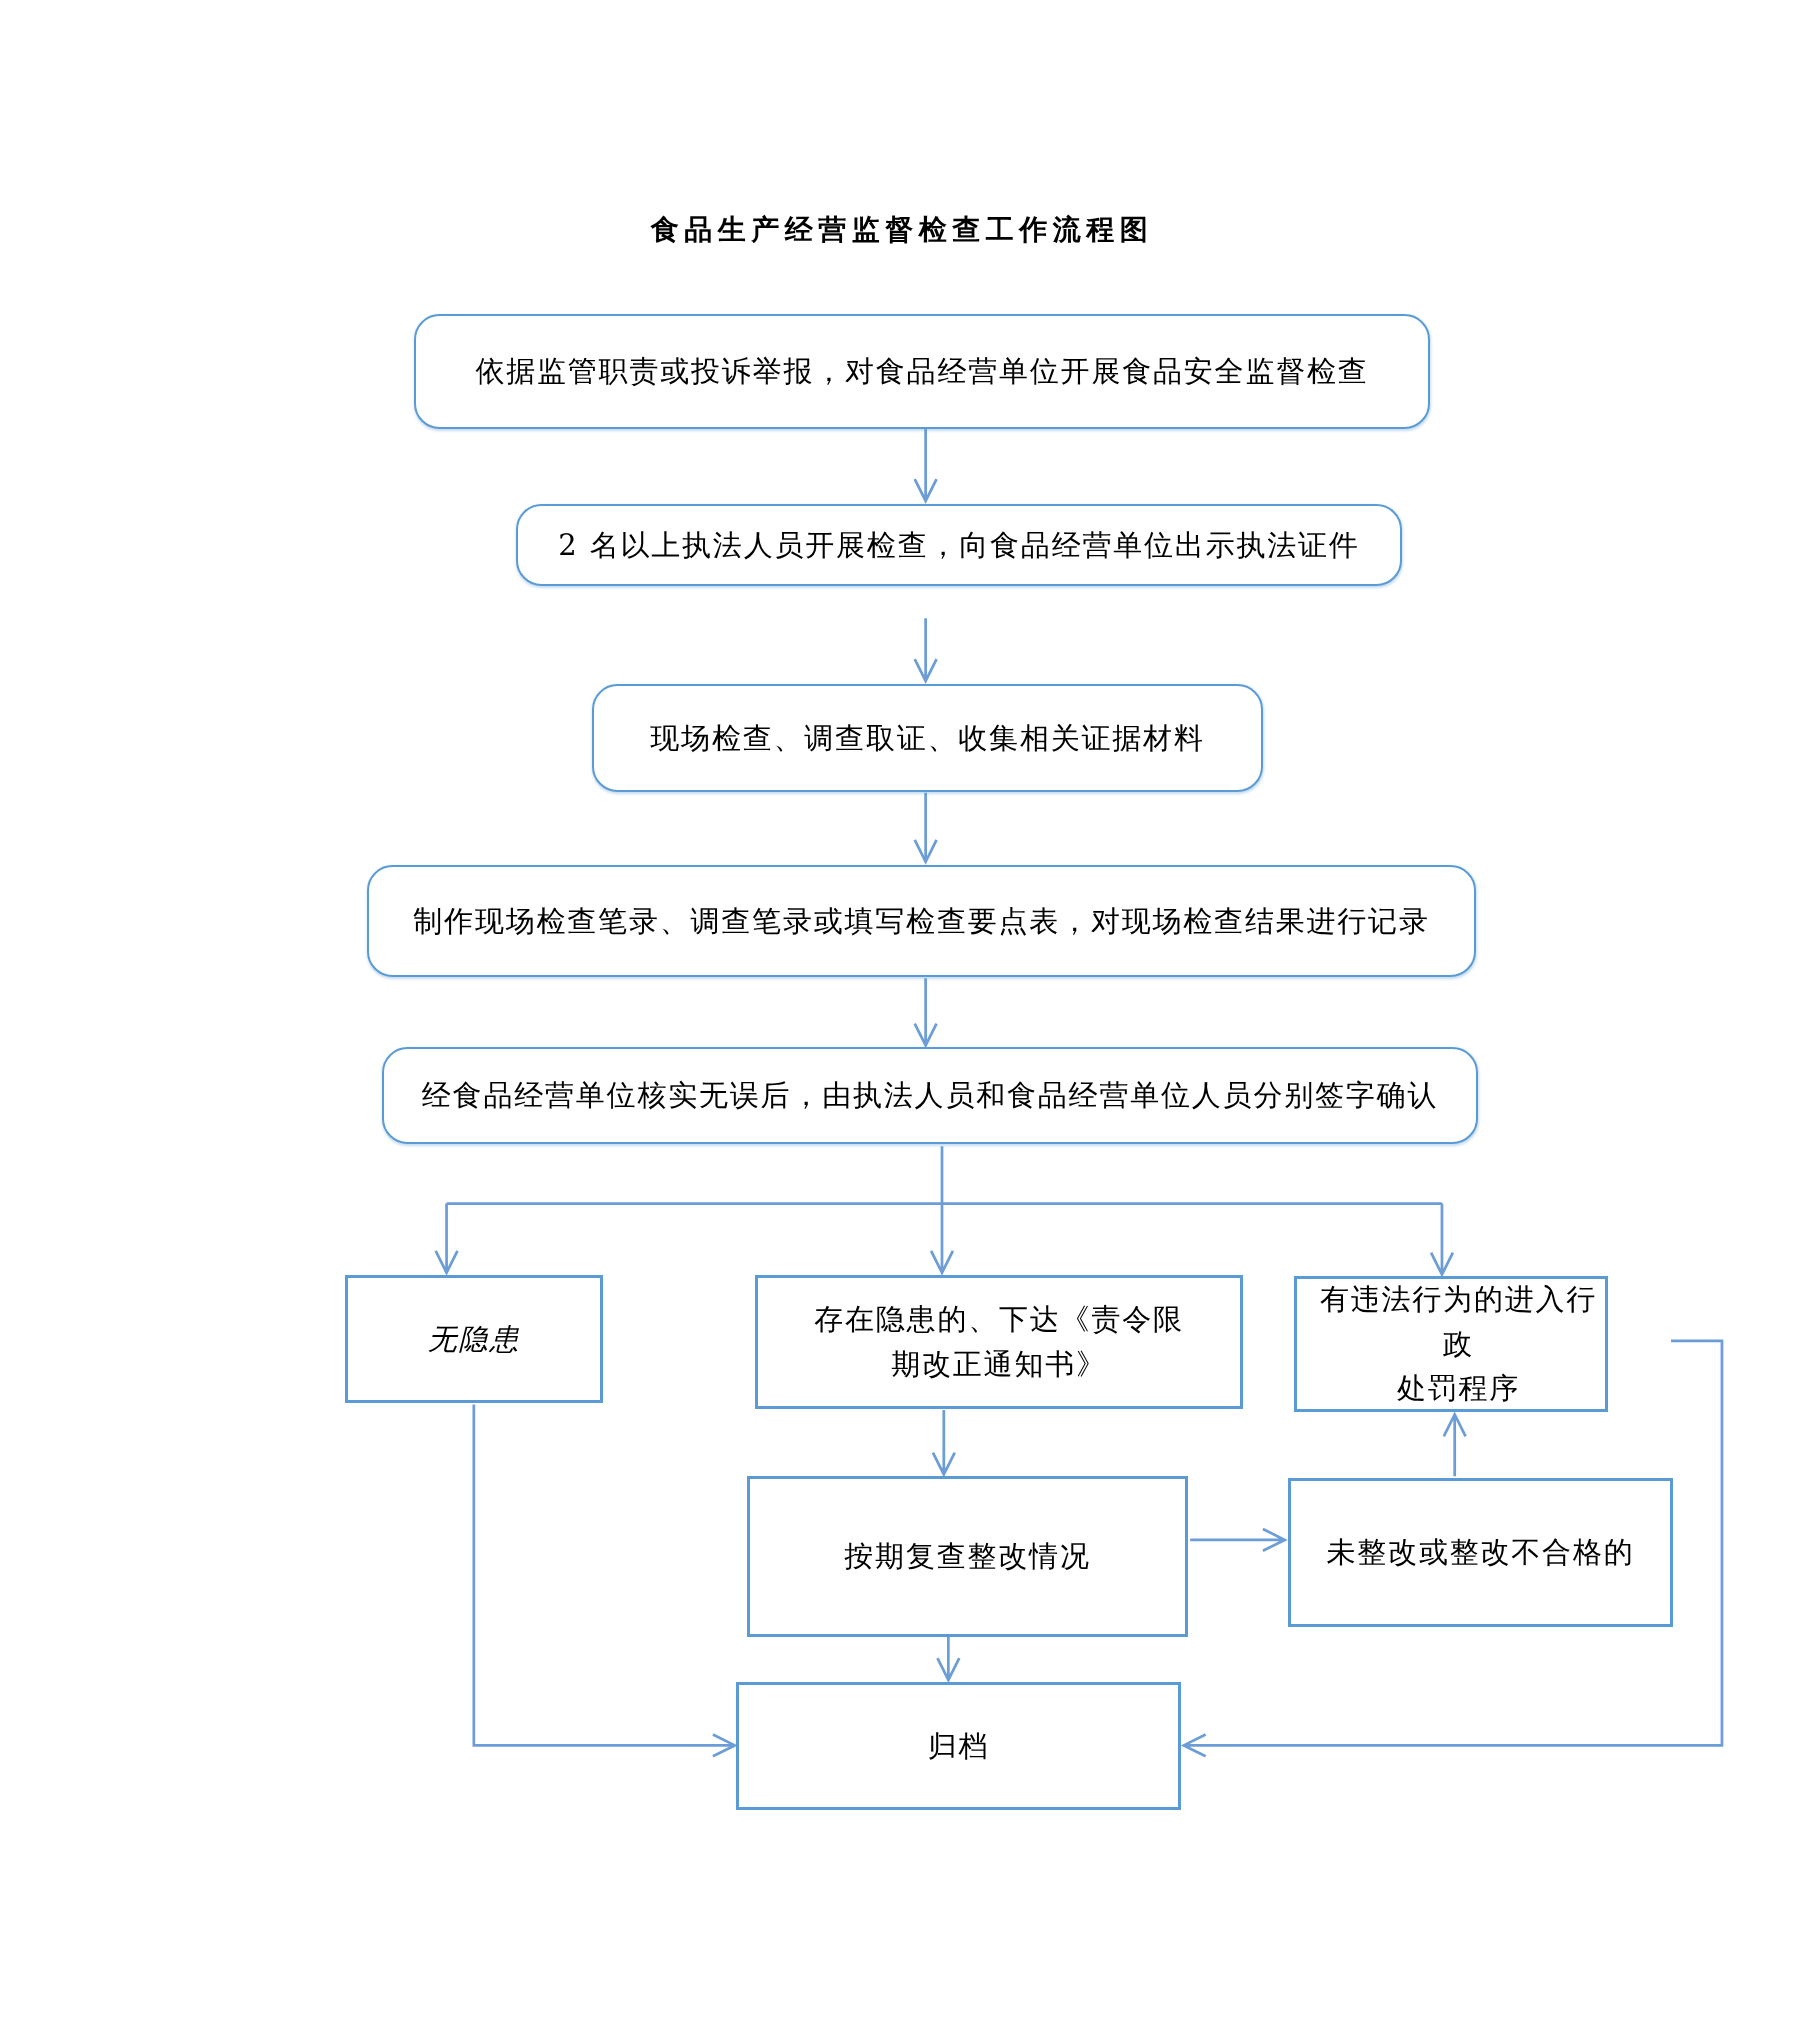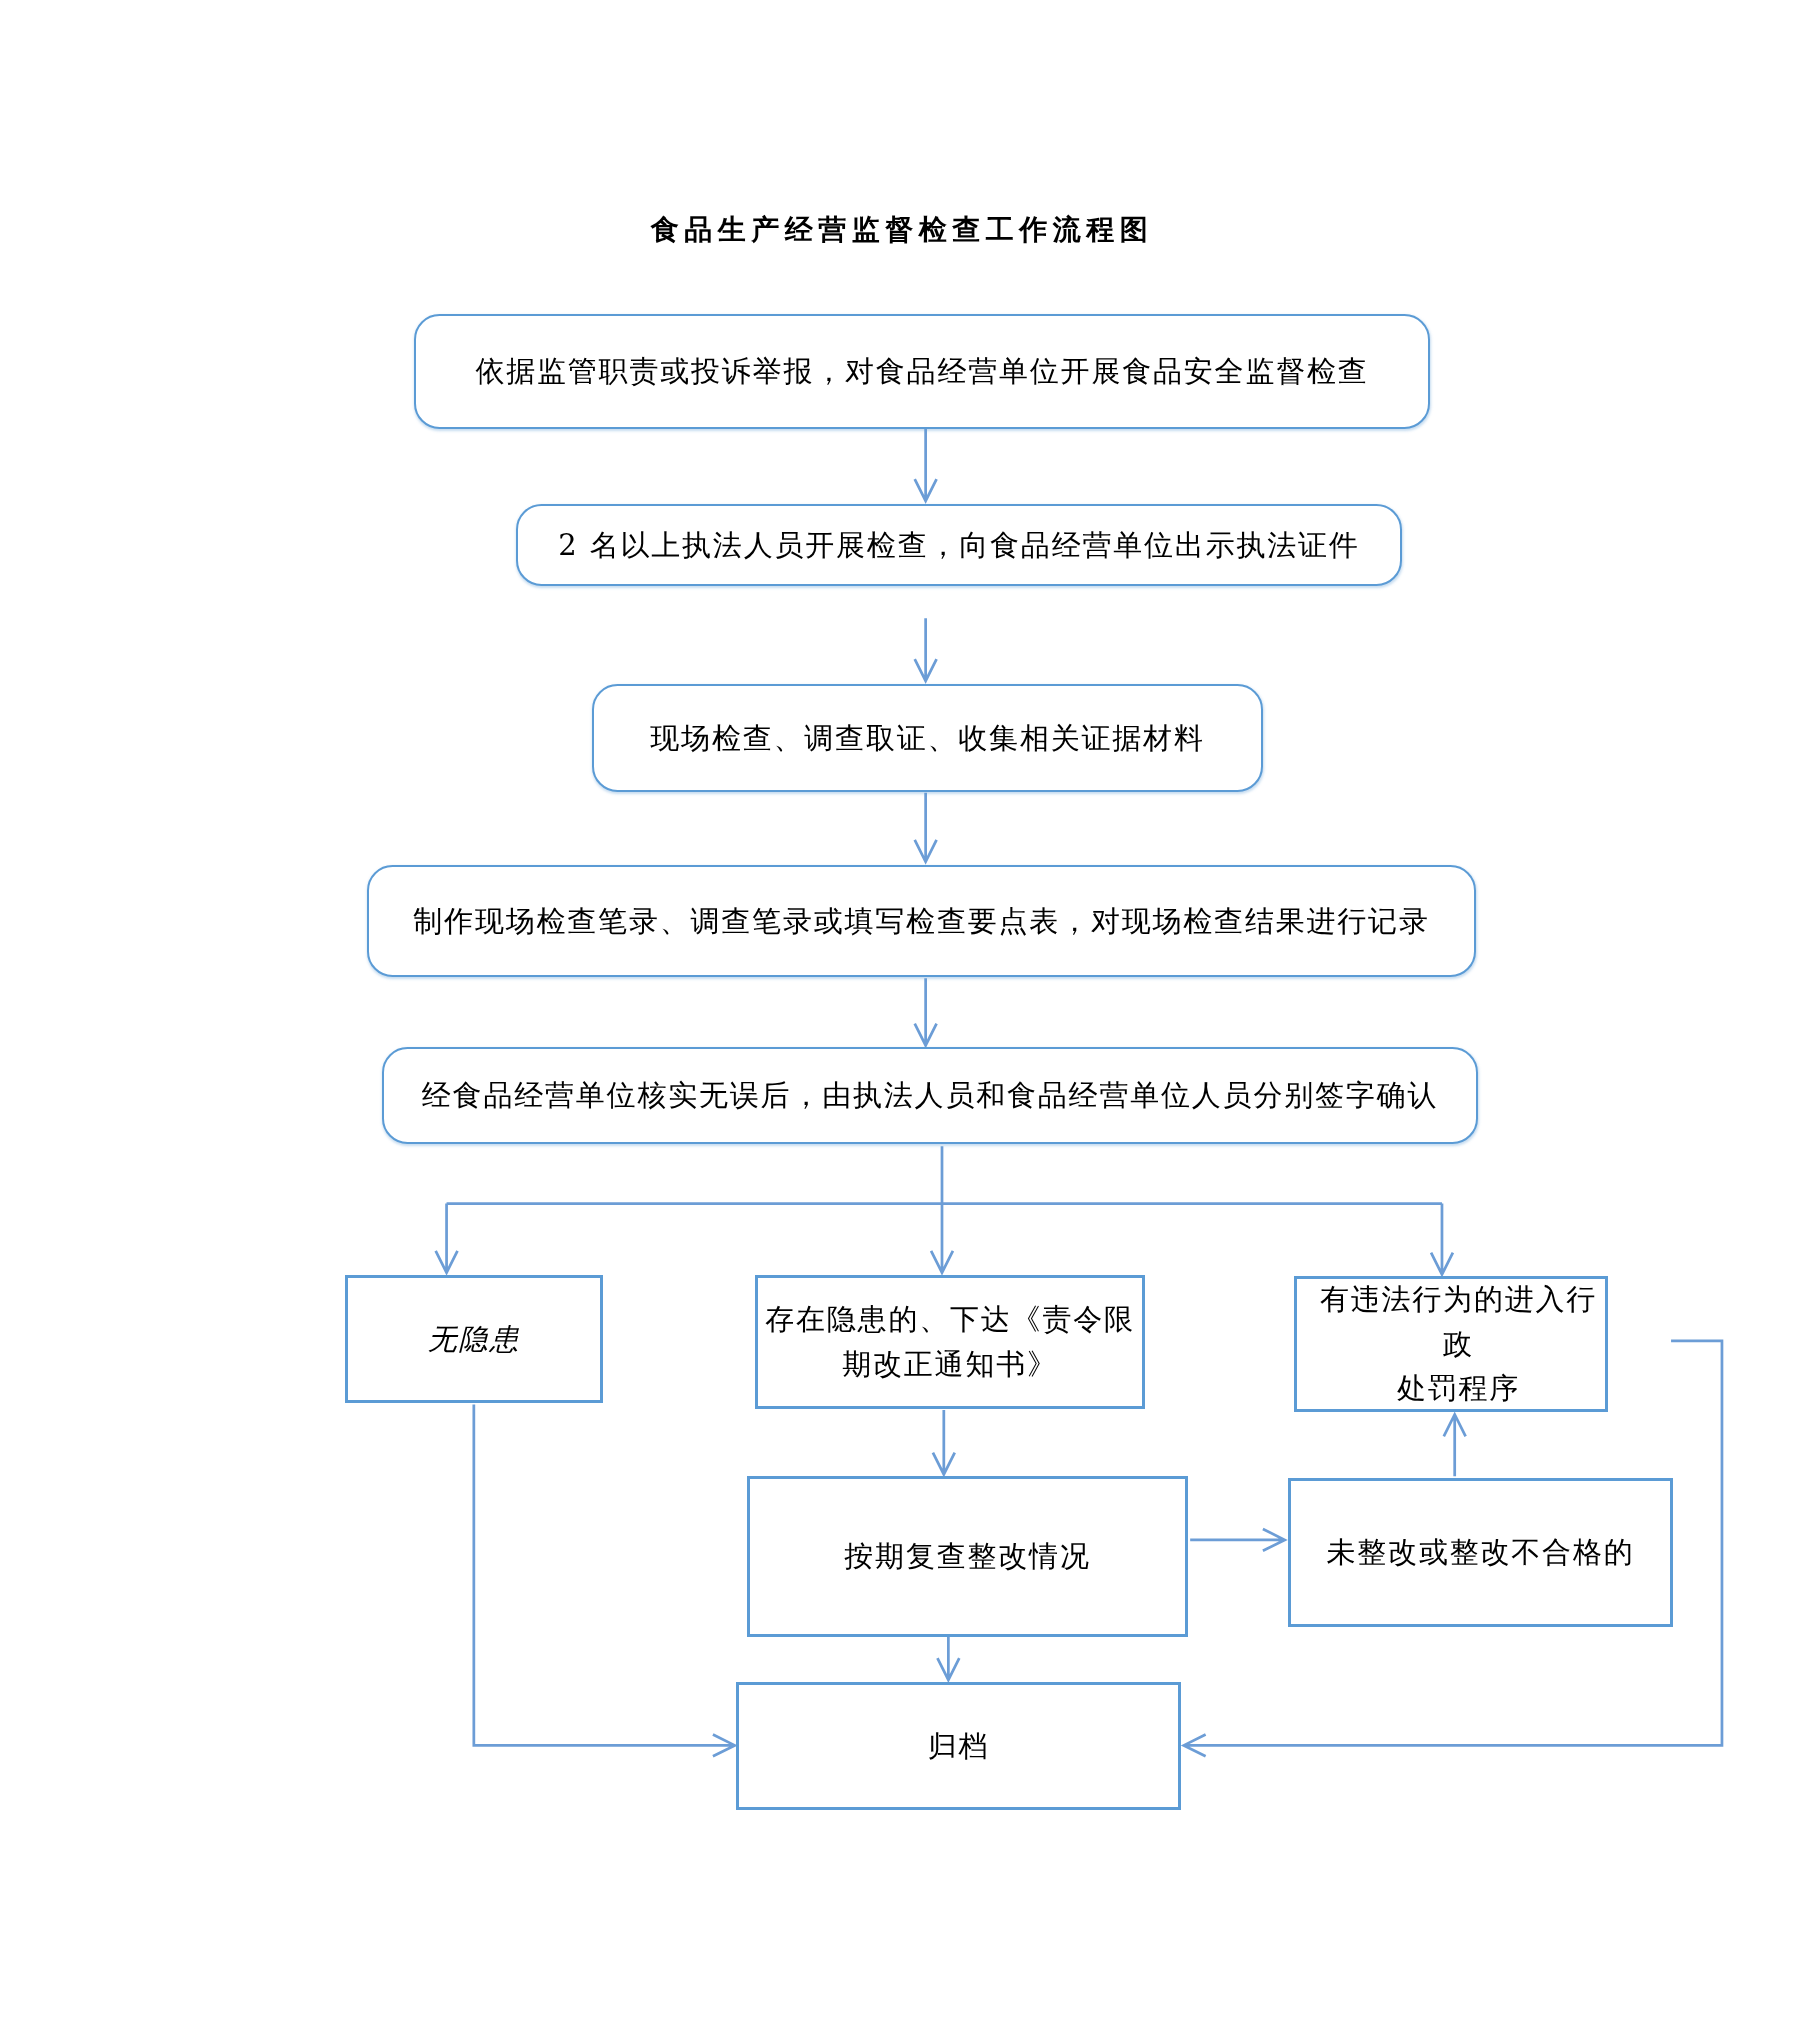--- a/index.html
+++ b/index.html
@@ -102,21 +102,21 @@
   </div>
 
   <div class="node rounded" style="left:382px; top:1047px; width:1096px; height:97px;">
     <span>经食品经营单位核实无误后，由执法人员和食品经营单位人员分别签字确认</span>
   </div>
 
   <div class="node rect" style="left:345px; top:1275px; width:258px; height:128px;font-style:italic;">
     <span>无隐患</span>
   </div>
 
-  <div class="node rect" style="left:755px; top:1275px; width:390px; height:134px;">
+  <div class="node rect" style="left:755px; top:1275px; width:488px; height:134px;">
     <span>存在隐患的、下达《责令限</span>
     <span>期改正通知书》</span>
   </div>
 
   <div class="node rect" style="left:1294px; top:1276px; width:314px; height:136px;padding-left:15px;">
     <span>有违法行为的进入行政</span>
     <span>处罚程序</span>
   </div>
 
   <div class="node rect" style="left:747px; top:1476px; width:441px; height:161px;">

